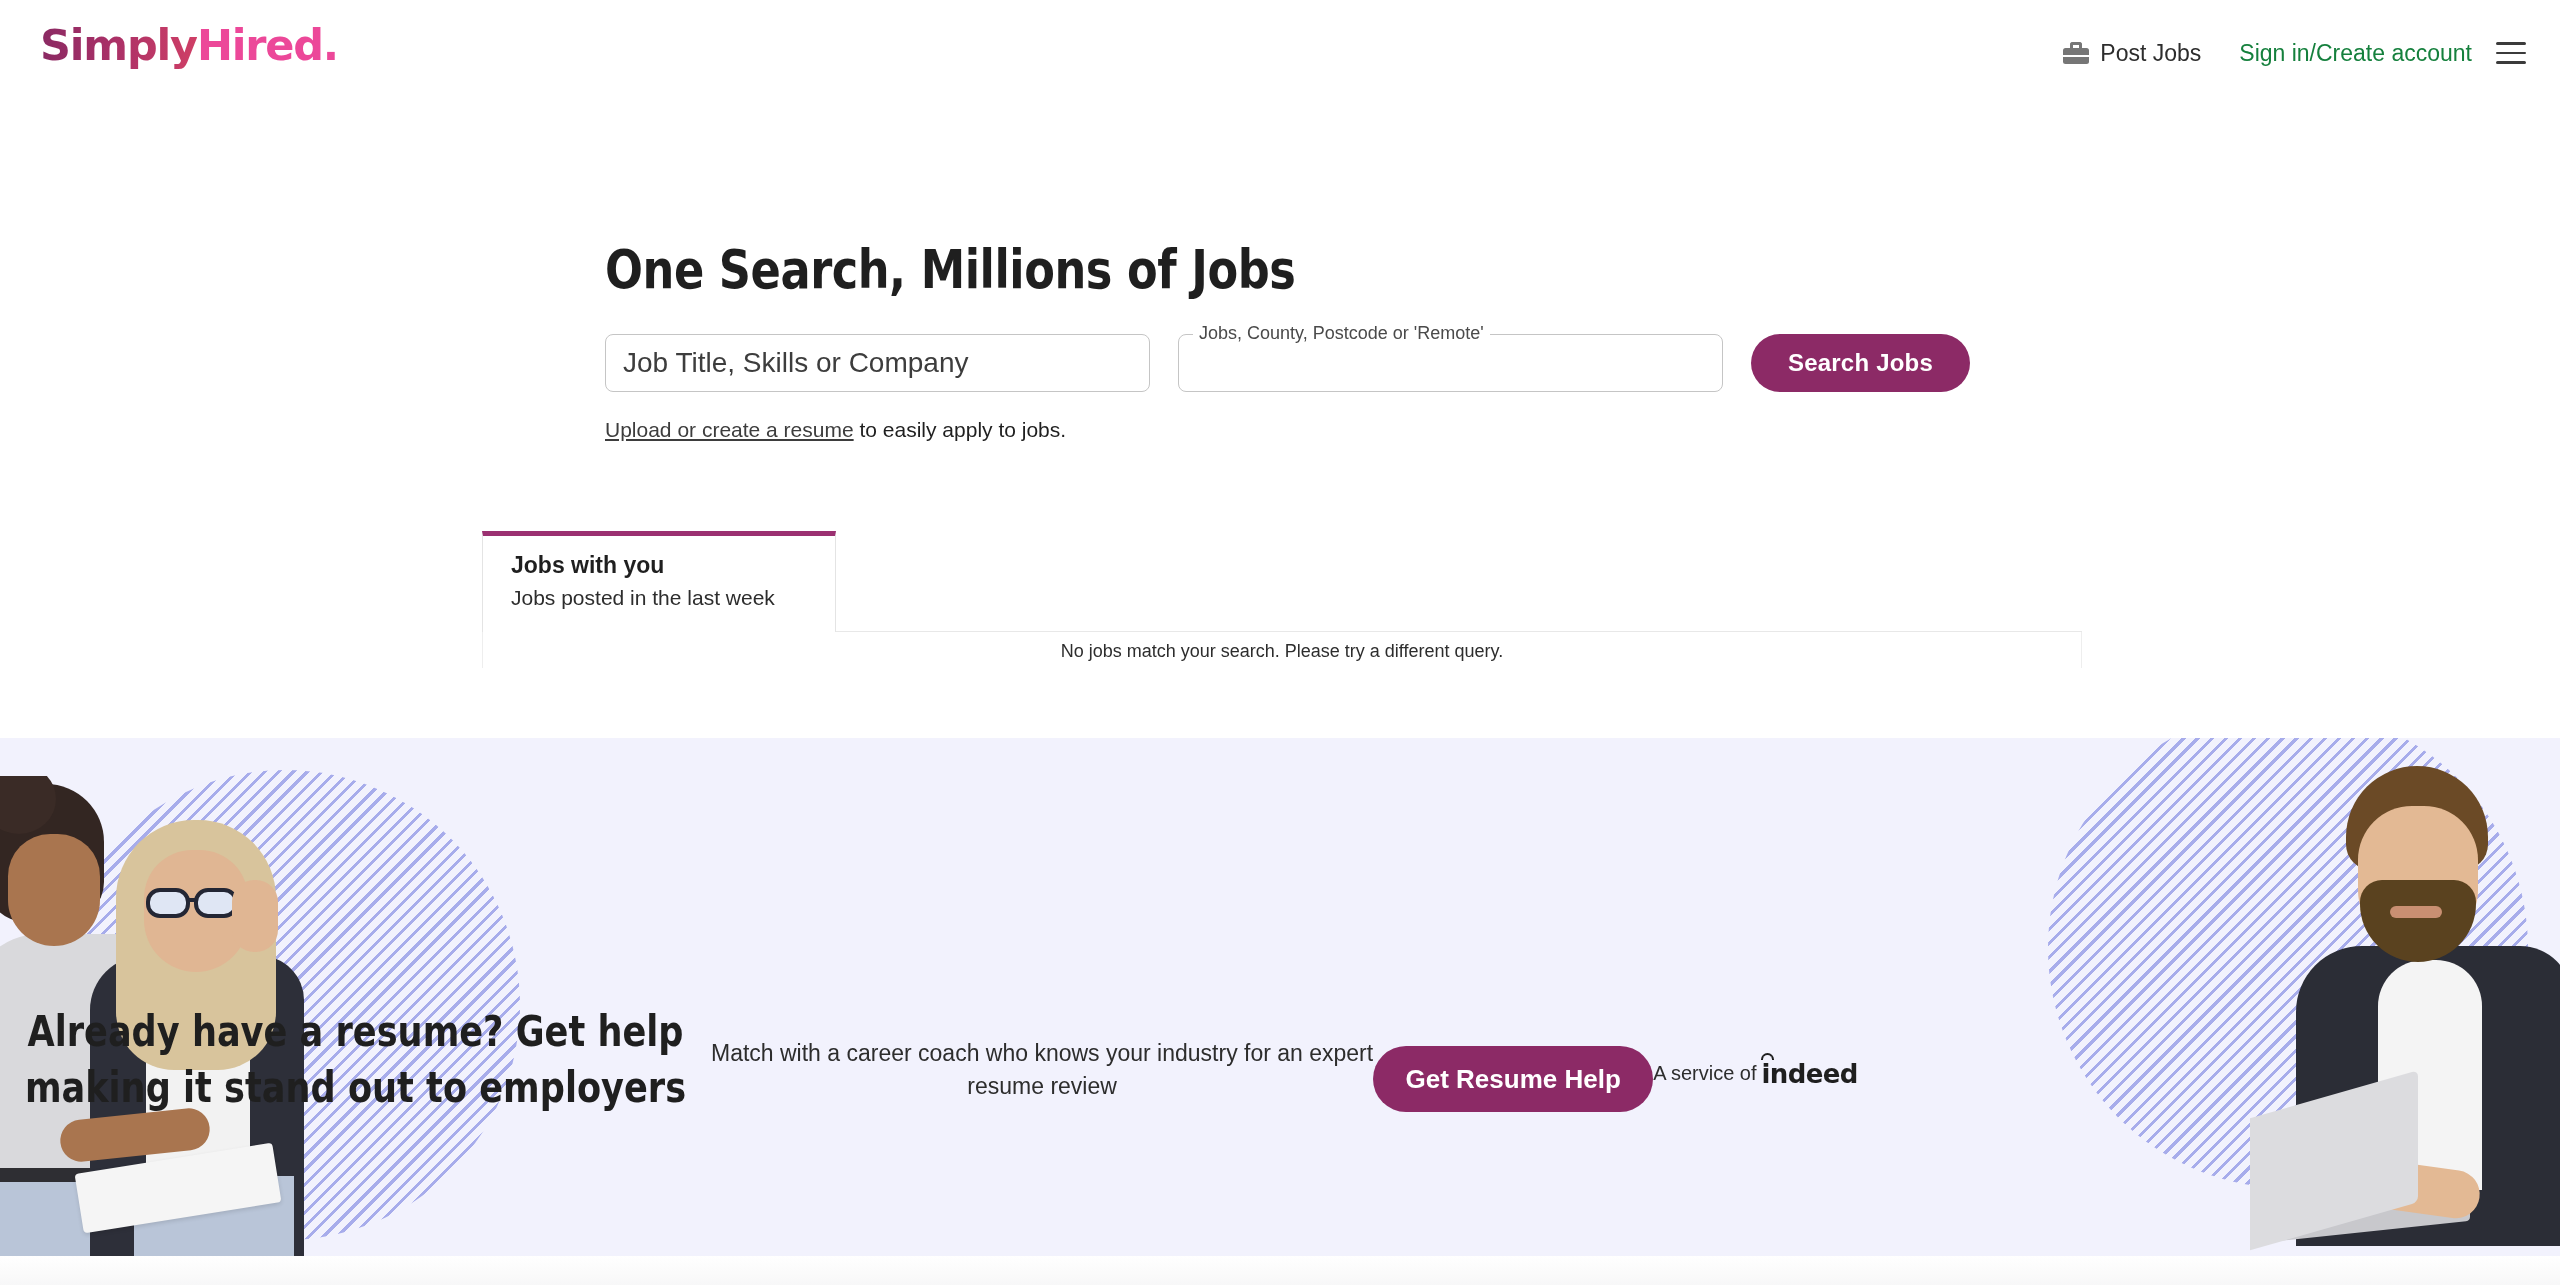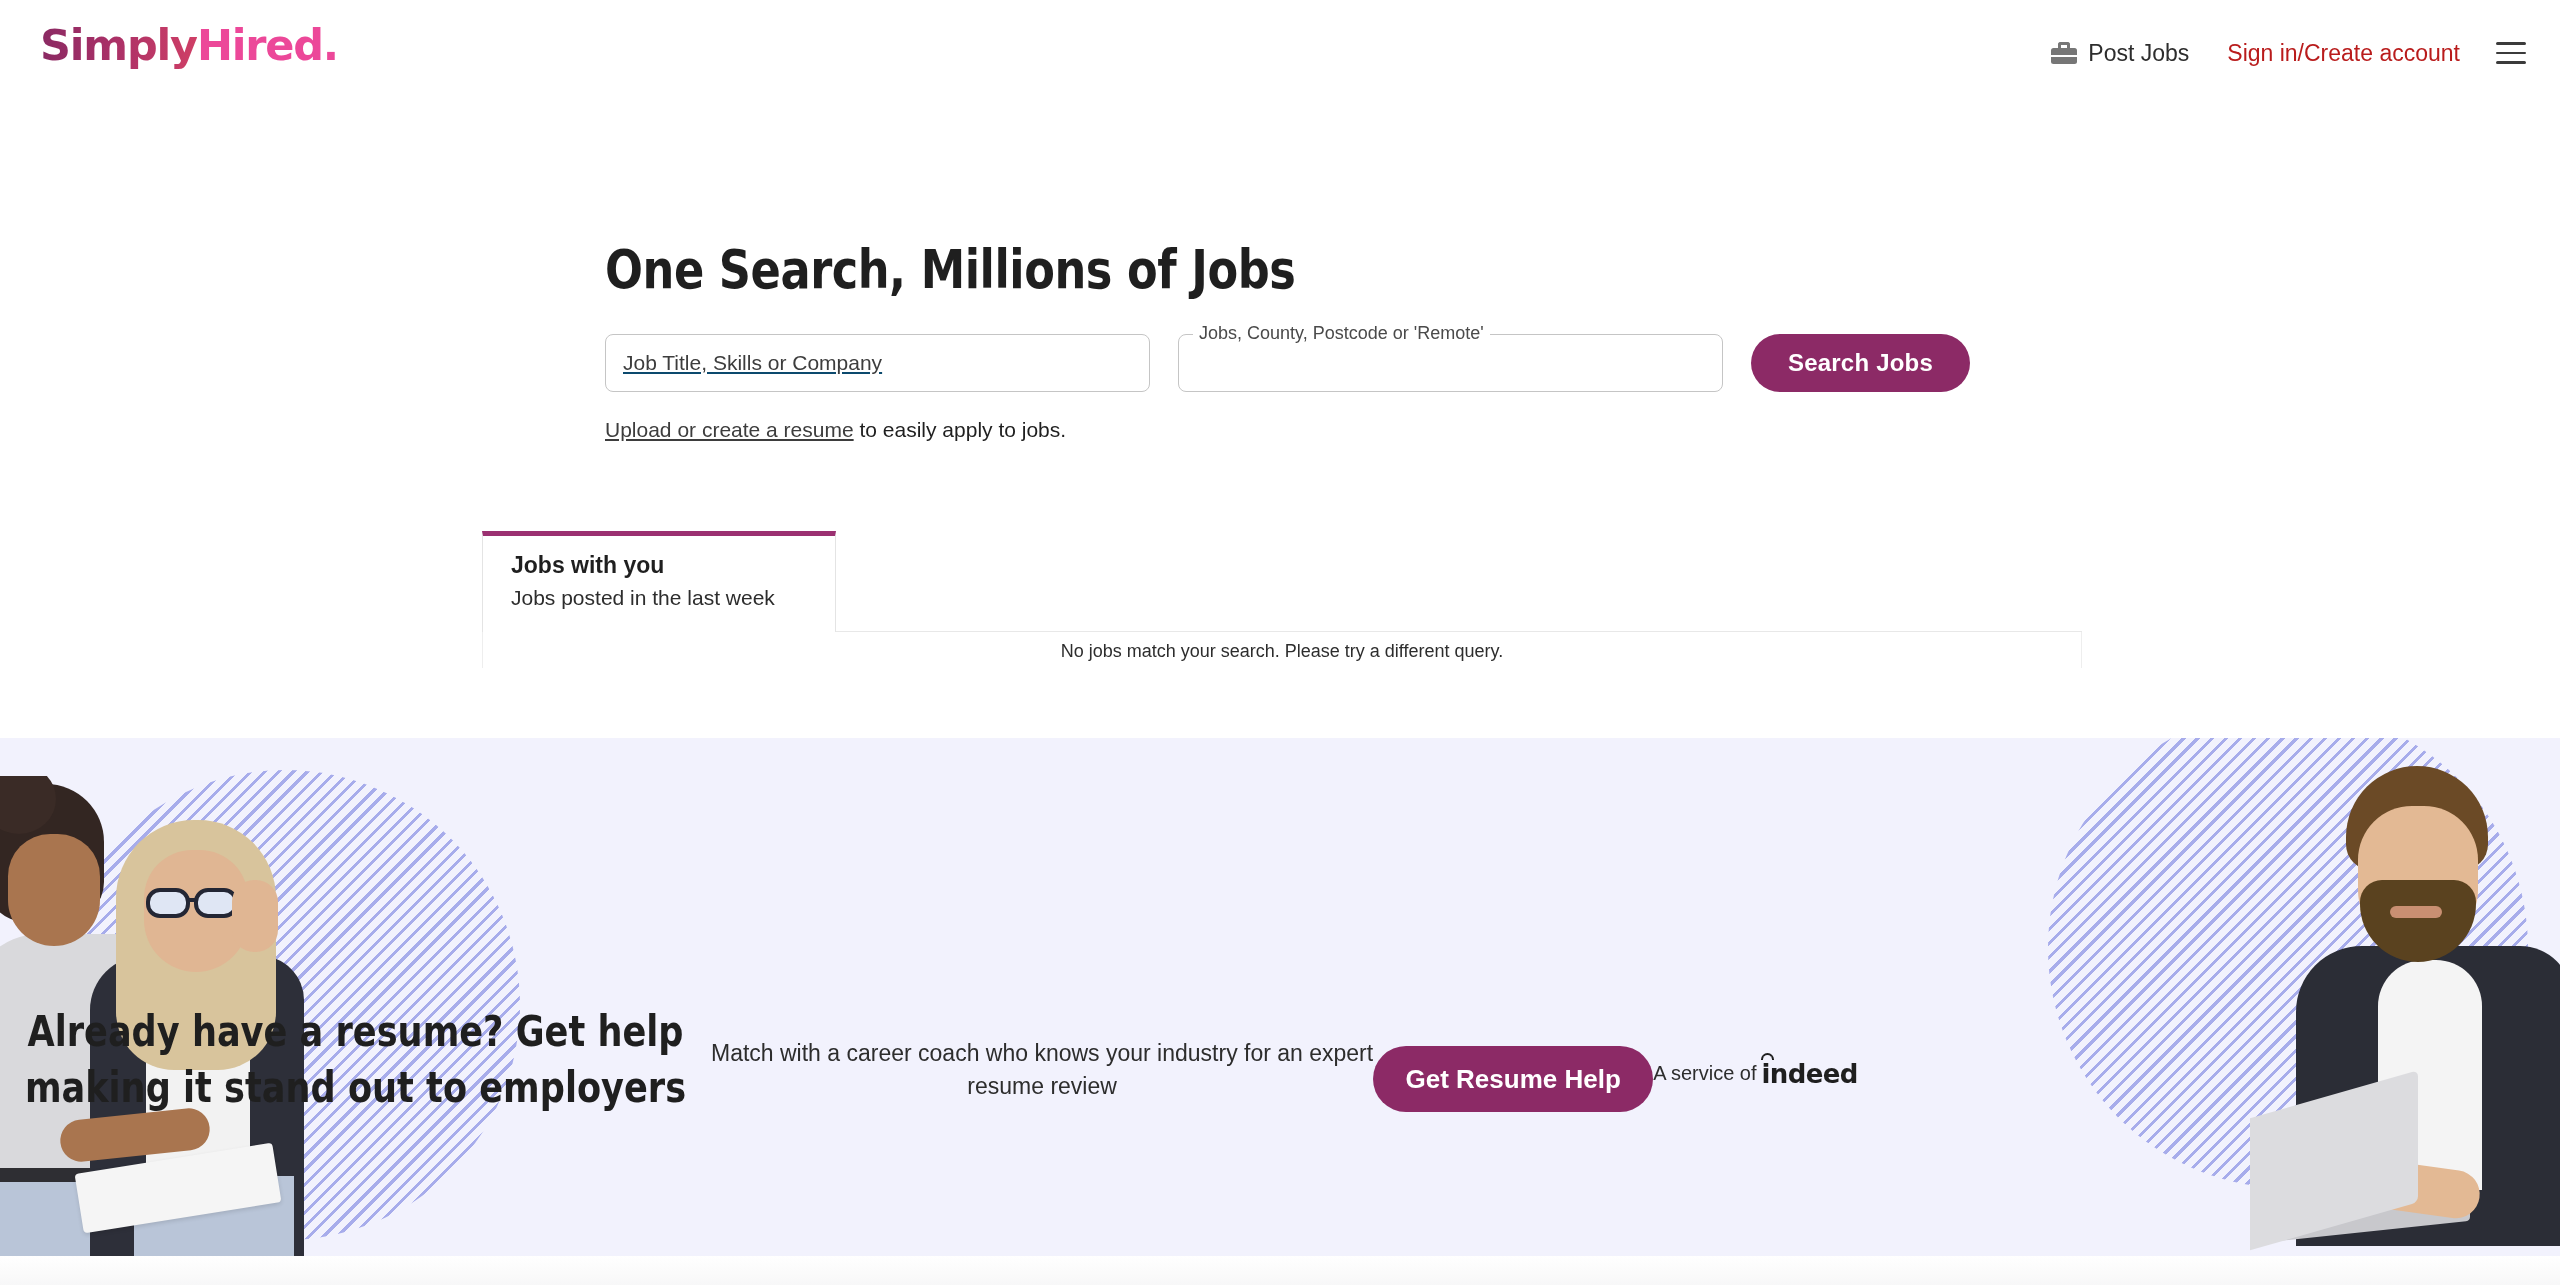--- a/index.html
+++ b/index.html
@@ -45,21 +45,21 @@
     background: #767676; border-radius: 2.5px;
   }
   .briefcase .handle {
     position: absolute; top: 0; left: 7px; width: 12px; height: 8px;
     border: 3px solid #767676; border-bottom: none; border-radius: 3px 3px 0 0;
   }
   .briefcase .latch {
     position: absolute; bottom: 7px; left: 0; width: 26px; height: 2px; background: #fff;
   }
   .signin {
-    font-size: 23px; color: #b91c1c; cursor: pointer; margin-right: 36px;
+    font-size: 23px; color: #15803d; cursor: pointer; margin-right: 24px;
     white-space: nowrap;
   }
   .hamburger { width: 30px; height: 24px; cursor: pointer; position: relative; }
   .hamburger span {
     position: absolute; left: 0; width: 30px; height: 2.5px; background: #3b3b3b; border-radius: 2px;
   }
   .hamburger span:nth-child(1) { top: 1px; }
   .hamburger span:nth-child(2) { top: 10.5px; }
   .hamburger span:nth-child(3) { top: 20px; }
 
@@ -75,23 +75,22 @@
   .searchbar { position: absolute; left: 605px; top: 334px; }
 
   .field-what {
     position: absolute; left: 0; top: 0;
     width: 545px; height: 58px;
     border: 1.5px solid #c5c5c5; border-radius: 8px; background: #fff;
     display: flex; align-items: center; padding: 0 17px;
   }
   .field-what input {
     border: none; outline: none; width: 100%;
-    font-family: "Liberation Sans", sans-serif; font-size: 21px; color: #0c4a6e;
+    font-family: "Liberation Sans", sans-serif; font-size: 28px; color: #3b82f6;
     background: transparent;
-    text-decoration: underline;
   }
   .field-what input::placeholder { color: #3d3d3d; opacity: 1; }
 
   .field-where {
     position: absolute; left: 573px; top: 0;
     width: 545px; height: 58px;
     border: 1.5px solid #c5c5c5; border-radius: 8px; background: #fff;
     display: flex; align-items: center; padding: 0 17px;
   }
   .field-where .floating-label {

